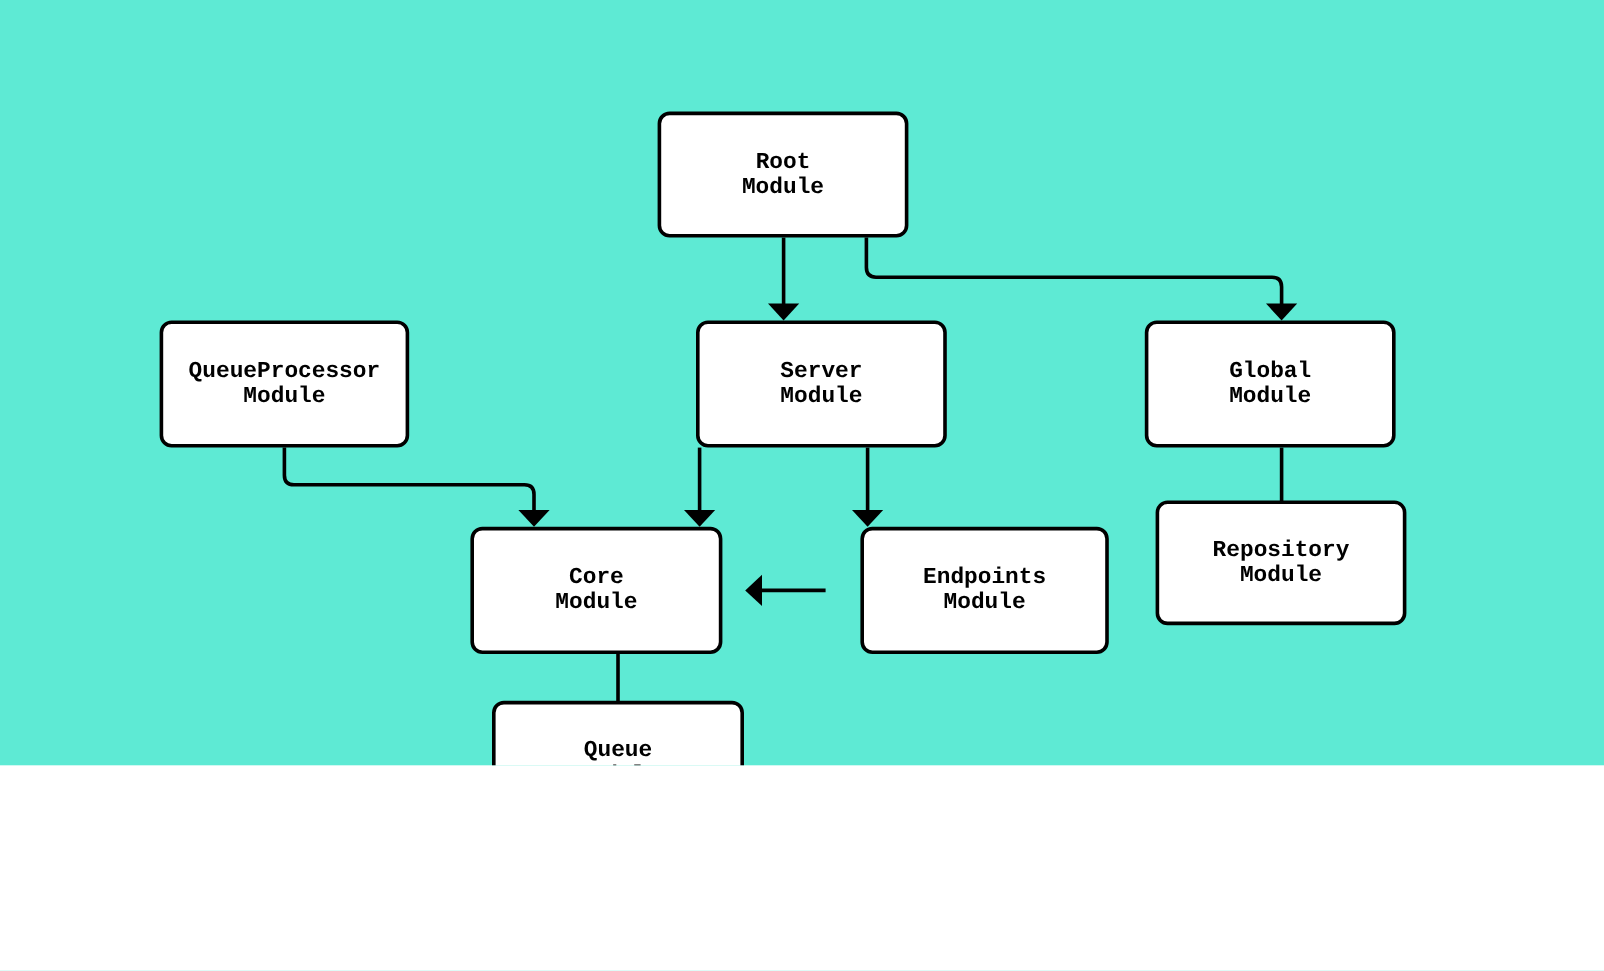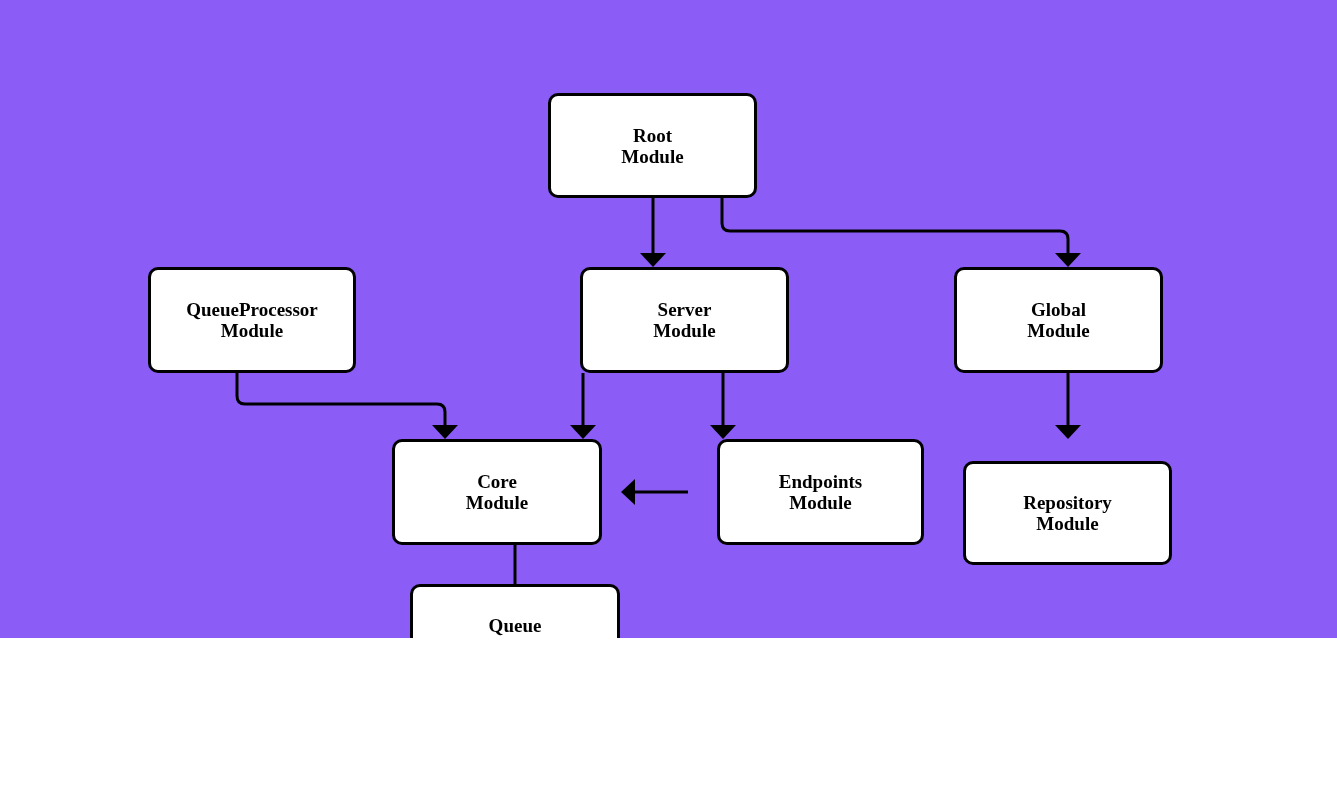--- a/index.html
+++ b/index.html
@@ -4,22 +4,22 @@
 <style>
   html, body {
     margin: 0;
     padding: 0;
     background: #ffffff;
   }
   #canvas {
     position: relative;
     width: 1337px;
     height: 638px;
-    background: #8b5cf6;
-    font-family: Liberation Serif, serif;
+    background: #5eead4;
+    font-family: Liberation Mono, monospace;
     overflow: hidden;
   }
   #edges-layer {
     position: absolute;
     left: 0;
     top: 0;
     width: 1337px;
     height: 809px;
   }
   .edge-line {
@@ -98,21 +98,21 @@
       <polygon class="arrowhead" points="502,598 528,598 515,612"></polygon>
     </g>
 
   </svg>
 
   <div class="node" style="left:548px; top:93px;  width:209px; height:105px">
     <span class="node-label">Root
 Module</span>
   </div>
 
-  <div class="node" style="left:148px; top:267px; width:208px; height:106px">
+  <div class="node" style="left:133px; top:267px; width:208px; height:106px">
     <span class="node-label">QueueProcessor
 Module</span>
   </div>
 
   <div class="node" style="left:580px; top:267px; width:209px; height:106px">
     <span class="node-label">Server
 Module</span>
   </div>
 
   <div class="node" style="left:954px; top:267px; width:209px; height:106px">
@@ -123,21 +123,21 @@
   <div class="node" style="left:392px; top:439px; width:210px; height:106px">
     <span class="node-label">Core
 Module</span>
   </div>
 
   <div class="node" style="left:717px; top:439px; width:207px; height:106px">
     <span class="node-label">Endpoints
 Module</span>
   </div>
 
-  <div class="node" style="left:963px; top:461px; width:209px; height:104px">
+  <div class="node" style="left:963px; top:417px; width:209px; height:104px">
     <span class="node-label">Repository
 Module</span>
   </div>
 
   <div class="node" style="left:410px; top:584px; width:210px; height:104px">
     <span class="node-label">Queue
 Module</span>
   </div>
 
 </div>

